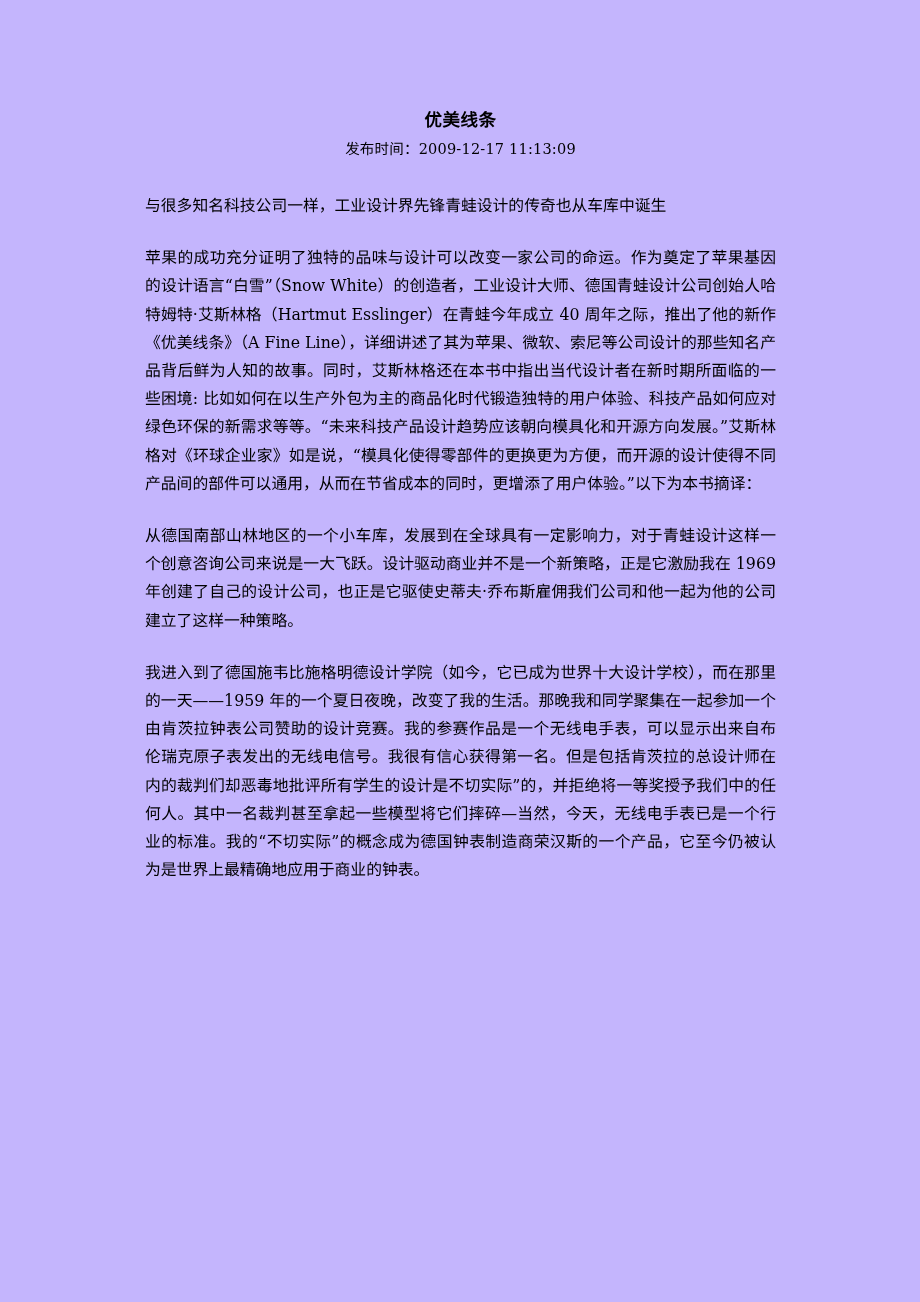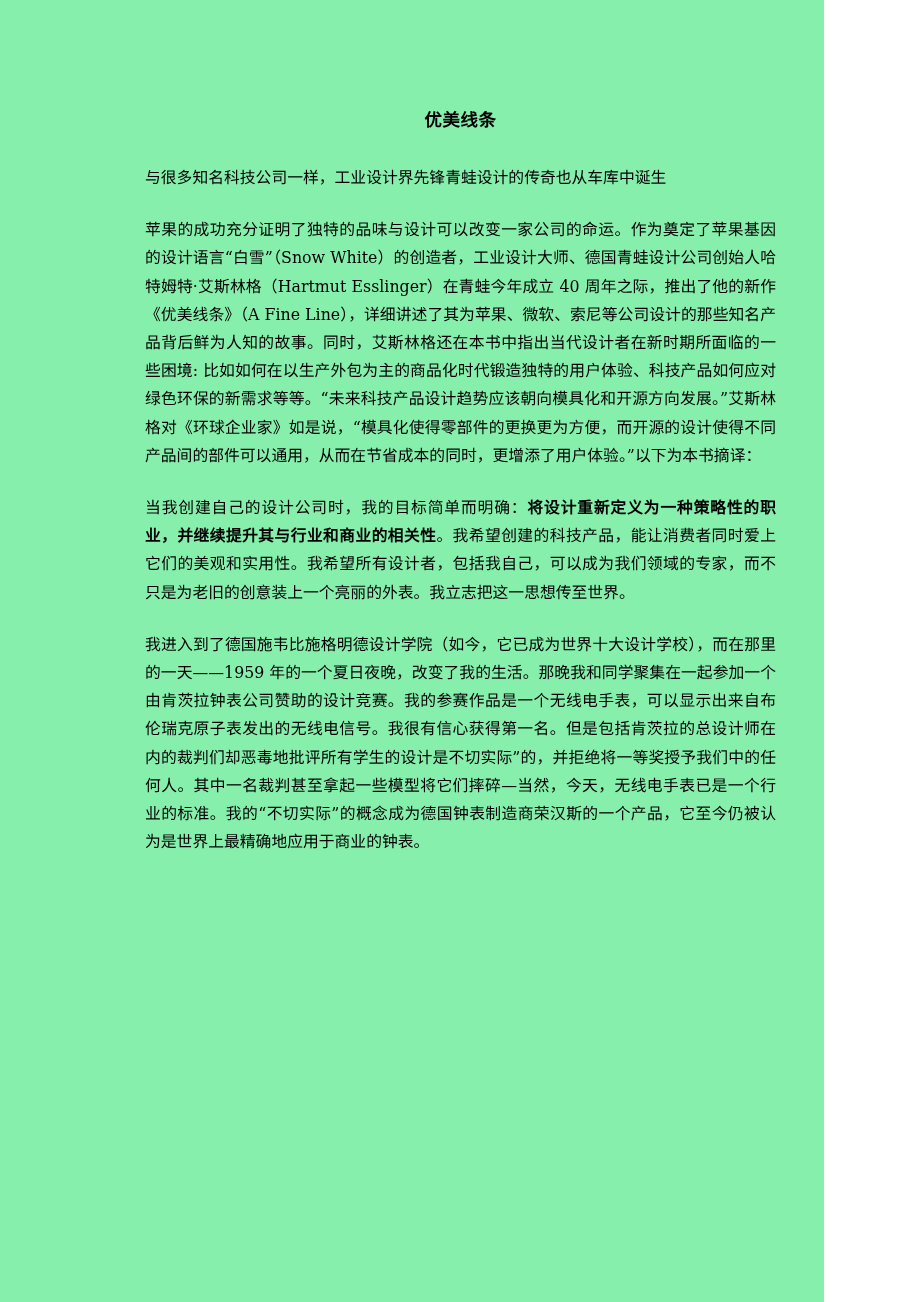--- a/index.html
+++ b/index.html
@@ -10,25 +10,25 @@
   }
   body {
     width: 920px;
     min-height: 1302px;
     font-family: "DejaVu Serif", "Liberation Serif", serif;
     color: #000000;
     -webkit-font-smoothing: antialiased;
   }
   .page {
     position: relative;
-    width: 824px;
+    width: 920px;
     min-height: 1302px;
     box-sizing: border-box;
     padding: 0;
-    background: #86efac;
+    background: #c4b5fd;
   }
   .doc-body {
     position: absolute;
     left: 128px;
     top: 0;
     width: 665px;
   }
   .doc-title {
     margin: 0;
     padding: 0;
@@ -72,27 +72,28 @@
   }
 </style>
 </head>
 <body>
 
 <div class="page">
   <div class="doc-body">
 
     <h1 class="doc-title">优美线条</h1>
 
+    <div class="doc-meta">发布时间：2009-12-17 11:13:09</div>
 
     <p class="para first-lead">与很多知名科技公司一样，工业设计界先锋青蛙设计的传奇也从车库中诞生</p>
 
     <p class="para">苹果的成功充分证明了独特的品味与设计可以改变一家公司的命运。作为奠定了苹果基因的设计语言“白雪”（Snow White）的创造者，工业设计大师、德国青蛙设计公司创始人哈特姆特·艾斯林格（Hartmut Esslinger）在青蛙今年成立 40 周年之际，推出了他的新作《优美线条》（A Fine Line），详细讲述了其为苹果、微软、索尼等公司设计的那些知名产品背后鲜为人知的故事。同时，艾斯林格还在本书中指出当代设计者在新时期所面临的一些困境: 比如如何在以生产外包为主的商品化时代锻造独特的用户体验、科技产品如何应对绿色环保的新需求等等。“未来科技产品设计趋势应该朝向模具化和开源方向发展。”艾斯林格对《环球企业家》如是说，“模具化使得零部件的更换更为方便，而开源的设计使得不同产品间的部件可以通用，从而在节省成本的同时，更增添了用户体验。”以下为本书摘译：</p>
 
+    <p class="para">从德国南部山林地区的一个小车库，发展到在全球具有一定影响力，对于青蛙设计这样一个创意咨询公司来说是一大飞跃。设计驱动商业并不是一个新策略，正是它激励我在 1969 年创建了自己的设计公司，也正是它驱使史蒂夫·乔布斯雇佣我们公司和他一起为他的公司建立了这样一种策略。</p>
 
-    <p class="para"><span>当我创建自己的设计公司时，我的目标简单而明确：</span><b>将设计重新定义为一种策略性的职业，并继续提升其与行业和商业的相关性</b><span>。我希望创建的科技产品，能让消费者同时爱上它们的美观和实用性。我希望所有设计者，包括我自己，可以成为我们领域的专家，而不只是为老旧的创意装上一个亮丽的外表。我立志把这一思想传至世界。</span></p>
 
 
 
     <p class="para">我进入到了德国施韦比施格明德设计学院（如今，它已成为世界十大设计学校），而在那里的一天——1959 年的一个夏日夜晚，改变了我的生活。那晚我和同学聚集在一起参加一个由肯茨拉钟表公司赞助的设计竞赛。我的参赛作品是一个无线电手表，可以显示出来自布伦瑞克原子表发出的无线电信号。我很有信心获得第一名。但是包括肯茨拉的总设计师在内的裁判们却恶毒地批评所有学生的设计是不切实际”的，并拒绝将一等奖授予我们中的任何人。其中一名裁判甚至拿起一些模型将它们摔碎—当然，今天，无线电手表已是一个行业的标准。我的“不切实际”的概念成为德国钟表制造商荣汉斯的一个产品，它至今仍被认为是世界上最精确地应用于商业的钟表。</p>
 
     <div class="blank-tail"></div>
   </div>
 </div>
 
 </body></html>

